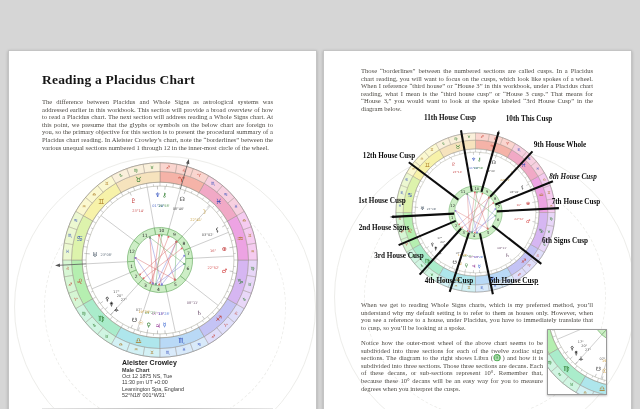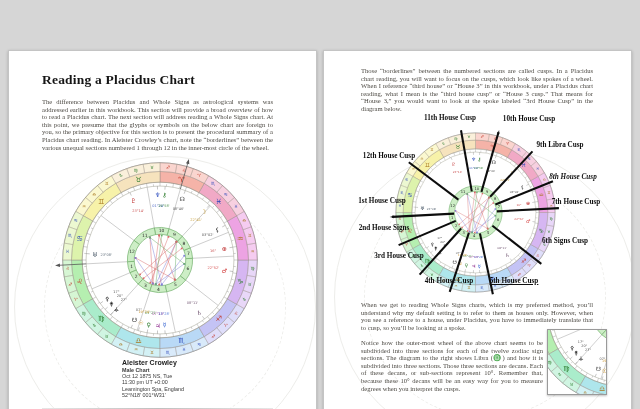--- a/index.html
+++ b/index.html
@@ -703,22 +703,22 @@
     </svg>
 
   <div class="cusp-label" style="left:382px;top:166px;">1st House Cusp</div>
   <div class="cusp-label" style="left:384px;top:193px;">2nd House Signs</div>
   <div class="cusp-label" style="left:399px;top:221px;">3rd House Cusp</div>
   <div class="cusp-label" style="left:449px;top:246px;">4th House Cusp</div>
   <div class="cusp-label" style="left:514px;top:246px;text-decoration:underline;">5th House Cusp</div>
   <div class="cusp-label" style="left:565px;top:206px;">6th Signs Cusp</div>
   <div class="cusp-label" style="left:576px;top:167px;">7th House Cusp</div>
   <div class="cusp-label" style="left:573px;top:142px;font-style:italic;">8th House Cusp</div>
-  <div class="cusp-label" style="left:560px;top:110px;">9th Libra Cusp</div>
-  <div class="cusp-label" style="left:529px;top:84px;">10th House Cusp</div>
+  <div class="cusp-label" style="left:560px;top:110px;">9th House Whole</div>
+  <div class="cusp-label" style="left:529px;top:84px;">10th This Cusp</div>
   <div class="cusp-label" style="left:450px;top:83px;">11th House Cusp</div>
   <div class="cusp-label" style="left:389px;top:121px;">12th House Cusp</div>
 
   <div class="abs para" style="left:361px;top:261px;width:232px;">When we get to reading Whole Signs charts, which is my preferred method, you’ll understand why my default setting is to refer to them as houses only. However, when you see a reference to a house, under Placidus, you have to immediately translate that to cusp, so you’ll be looking at a spoke.</div>
   <div class="abs para" style="left:361px;top:299px;width:182px;">Notice how the outer-most wheel of the above chart seems to be subdivided into three sections for each of the twelve zodiac sign sections. The diagram to the right shows Libra (♎) and how it is subdivided into three sections. Those three sections are decans. Each of these decans, or sub-sections represent 10°. Remember that, because these 10° decans will be an easy way for you to measure degrees when you interpret the cusps.</div>
 
   <div class="inset">
     <svg id="wheel-inset" width="58" height="64" viewBox="30 130 62 68">
         <circle cx="110" cy="110" r="100" fill="#fff" stroke="#8a8a8a" stroke-width="0.8"></circle>
         <path d="M19 109.99999999999999 A91 91 0 0 0 31.191688255616086 155.5 L40.717967697244916 150 A80 80 0 0 1 30 109.99999999999999 Z" fill="#b5efb0" stroke="#999088" stroke-width="0.5"></path>

